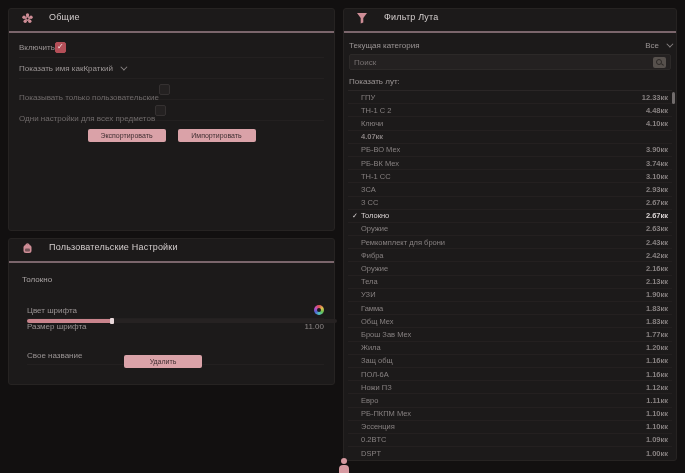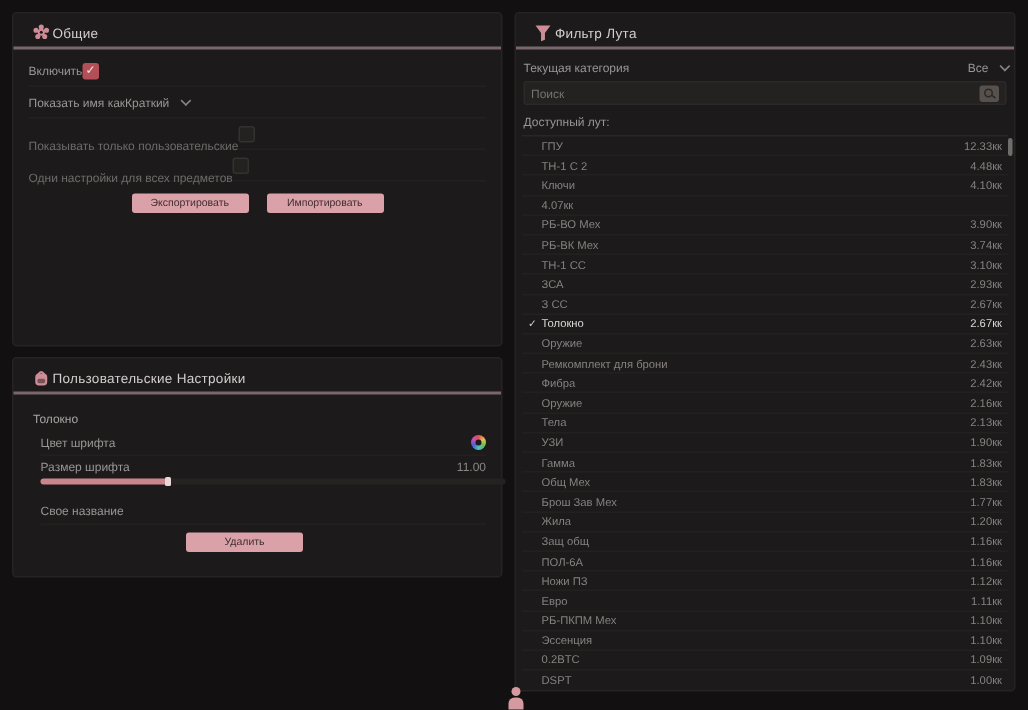--- a/index.html
+++ b/index.html
@@ -11,21 +11,21 @@
     position:relative;
     overflow:hidden;
   }
   .panel {
     position:absolute;
     background:#1c1a1a;
     border:1px solid #262322;
     border-radius:3px;
   }
   .panel-header {
-    display:flex; align-items:center; gap:2px;
+    display:flex; gap:16px;
     height:19px; padding:0 12px; margin-top:3px;
   }
   .panel-title { font-size:9px; color:#d3cdcd; letter-spacing:.2px; }
   .header-divider { height:2px; background:#7b666c; width:100%; }
   .hicon { width:12px; height:12px; display:inline-flex; align-items:center; justify-content:center; }
 
   
   .g-row {
     display:flex; align-items:center; justify-content:flex-start;
     height:21px; margin:0 10px; border-bottom:1px solid #232020;
@@ -54,21 +54,21 @@
     background:#daa2a8; color:#3f2e31; border:none; border-radius:2px;
     font-size:7px; padding:3px 0; width:78px; text-align:center;
     font-family:"Liberation Sans", sans-serif; cursor:pointer;
   }
 
   
   .cs-group-label { position:absolute; left:13px; top:36px; font-size:8px; color:#aaa4a4; }
   .cs-row {
     position:absolute; left:18px; right:10px;
     display:flex; align-items:center; justify-content:space-between;
-    border-bottom:1px solid #232020; height:17px; font-size:8px;
+    border-bottom:1px solid #232020; height:17px; font-size:8px;margin-top:15px;
   }
   .color-wheel {
     width:10px; height:10px; border-radius:50%;
     background:conic-gradient(#e05050,#e0c050,#66c050,#50c0c0,#5060d0,#c050c0,#e05050);
     position:relative;
   }
   .color-wheel::after {
     content:""; position:absolute; left:3px; top:3px; width:4px; height:4px;
     border-radius:50%; background:#1c1a1a;
   }
@@ -106,21 +106,21 @@
     position:absolute; left:4px; right:4px; top:81px; bottom:3px;
     border-top:1px solid #2a2626; overflow:hidden;
   }
   .loot-row {
     height:13.2px; display:flex; align-items:center;
     border-bottom:1px solid #242020; font-size:7.5px; color:#878181;
     padding:0 4px;
   }
   .loot-row .ck { width:9px; color:#d8d2d3; font-size:7px; }
   .loot-row .nm { flex:1; }
-  .loot-row .vl { text-align:right; }
+  .loot-row .vl { text-align:right;font-weight:bold; }
   .loot-row.checked { color:#dcd6d6; }
   .scroll-thumb {
     position:absolute; right:1px; top:83px; width:3px; height:12px;
     background:#716c6c; border-radius:2px;
   }
 
   
   svg { display:block; }
 
   
@@ -229,21 +229,21 @@
       <span>Все</span>
       <span class="chev"></span>
     </span>
   </div>
 
   <div class="search-box">
     <span>Поиск</span>
     <span class="search-icon"></span>
   </div>
 
-  <span class="list-label">Доступный лут:</span>
+  <span class="list-label">Показать лут:</span>
 
   <div class="loot-list">
       <div class="loot-row">
         <span class="ck"></span>
         <span class="nm">ГПУ</span>
         <span class="vl">12.33кк</span>
       </div>
       <div class="loot-row">
         <span class="ck"></span>
         <span class="nm">ТН-1 С 2</span>

